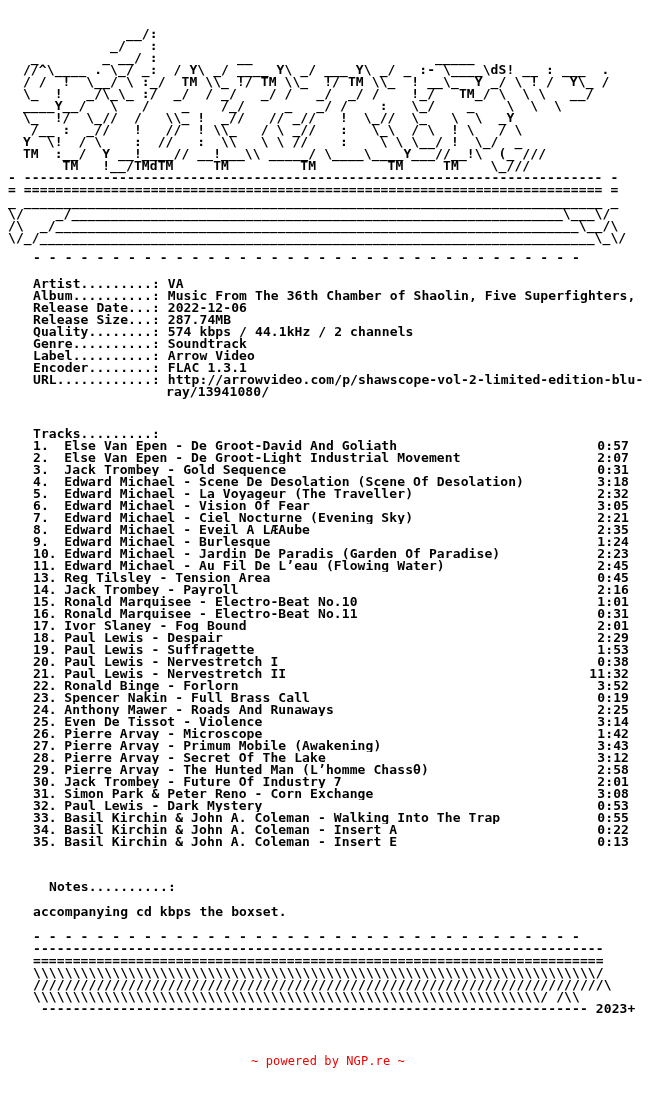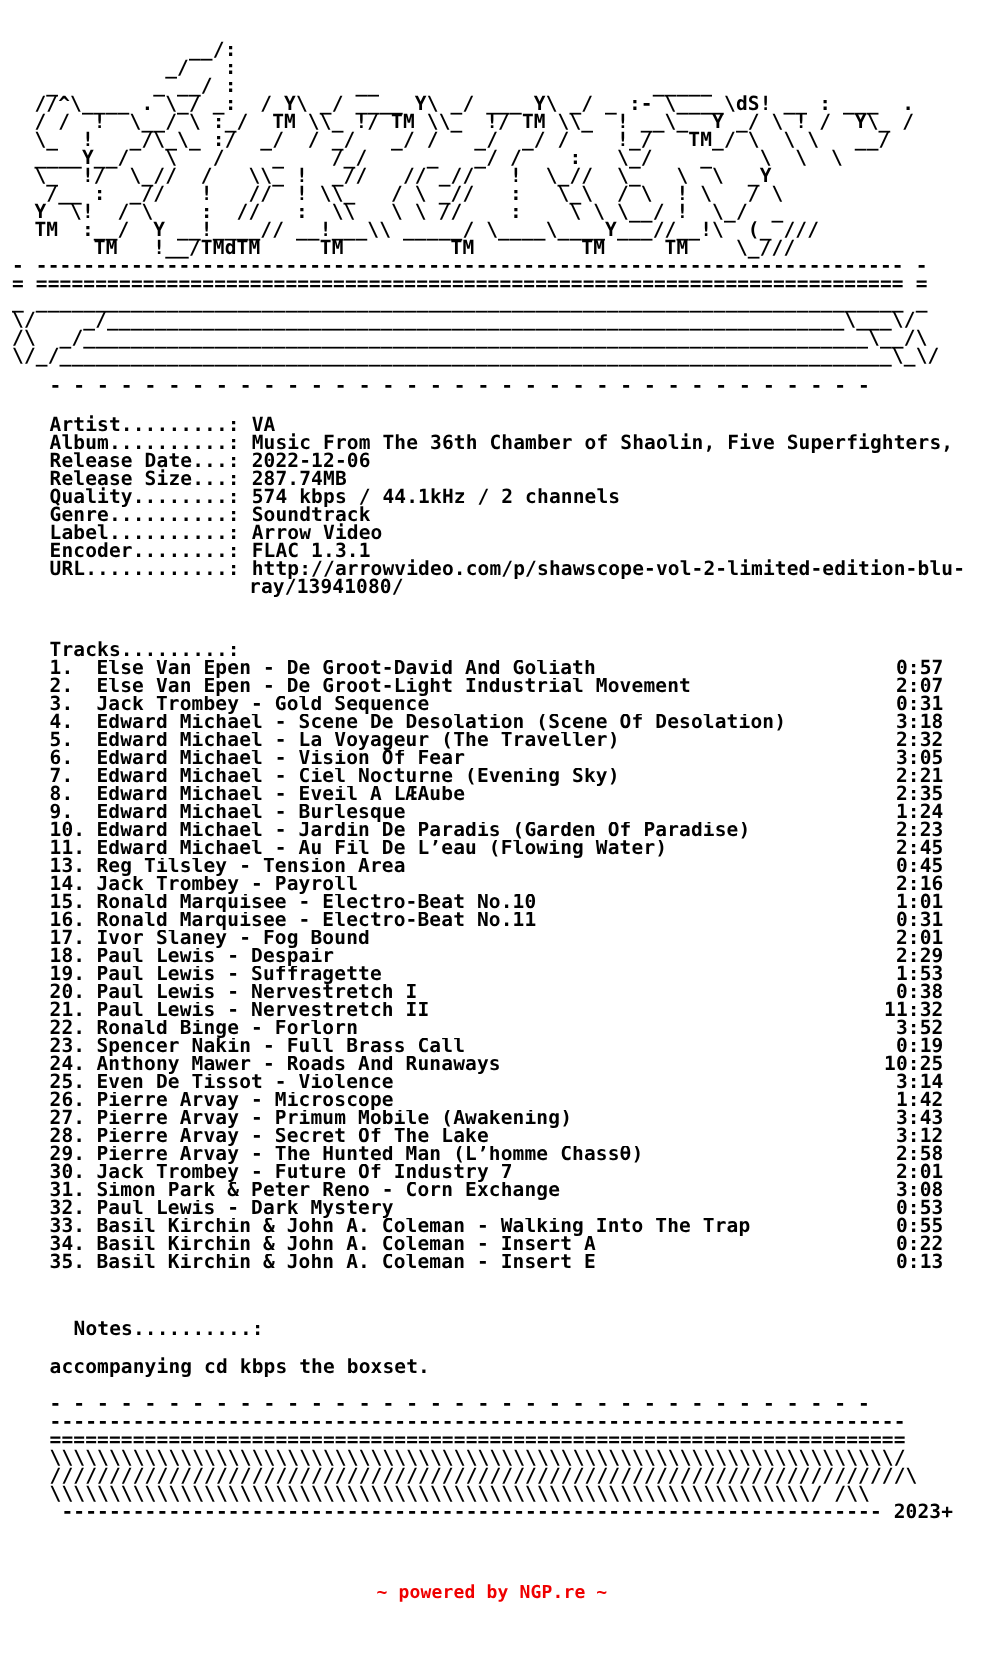--- a/index.html
+++ b/index.html
@@ -209,21 +209,21 @@
         <span class="t-time">3:52</span>
       </div>
       <div class="track-row">
         <span class="t-num">23.</span>
         <span class="t-title">Spencer Nakin - Full Brass Call</span>
         <span class="t-time">0:19</span>
       </div>
       <div class="track-row">
         <span class="t-num">24.</span>
         <span class="t-title">Anthony Mawer - Roads And Runaways</span>
-        <span class="t-time">10:25</span>
+        <span class="t-time">2:25</span>
       </div>
       <div class="track-row">
         <span class="t-num">25.</span>
         <span class="t-title">Even De Tissot - Violence</span>
         <span class="t-time">3:14</span>
       </div>
       <div class="track-row">
         <span class="t-num">26.</span>
         <span class="t-title">Pierre Arvay - Microscope</span>
         <span class="t-time">1:42</span>
@@ -280,17 +280,17 @@
 
   <pre class="rule2">- - - - - - - - - - - - - - - - - - - - - - - - - - - - - - - - - - -</pre>
 
   <pre class="footer-art">------------------------------------------------------------------------
 ========================================================================
 \\\\\\\\\\\\\\\\\\\\\\\\\\\\\\\\\\\\\\\\\\\\\\\\\\\\\\\\\\\\\\\\\\\\\\\/
 ////////////////////////////////////////////////////////////////////////\
 \\\\\\\\\\\\\\\\\\\\\\\\\\\\\\\\\\\\\\\\\\\\\\\\\\\\\\\\\\\\\\\\/ /\\
  --------------------------------------------------------------------- 2023+</pre>
 
-  <div class="credits" style="color: rgb(239, 0, 0); font-weight: bold;">
+  <div class="credits" style="color: rgb(239, 0, 0);">
     <div>~ powered by NGP.re ~</div>
   </div>
 
 </div>
 
 </body></html>

